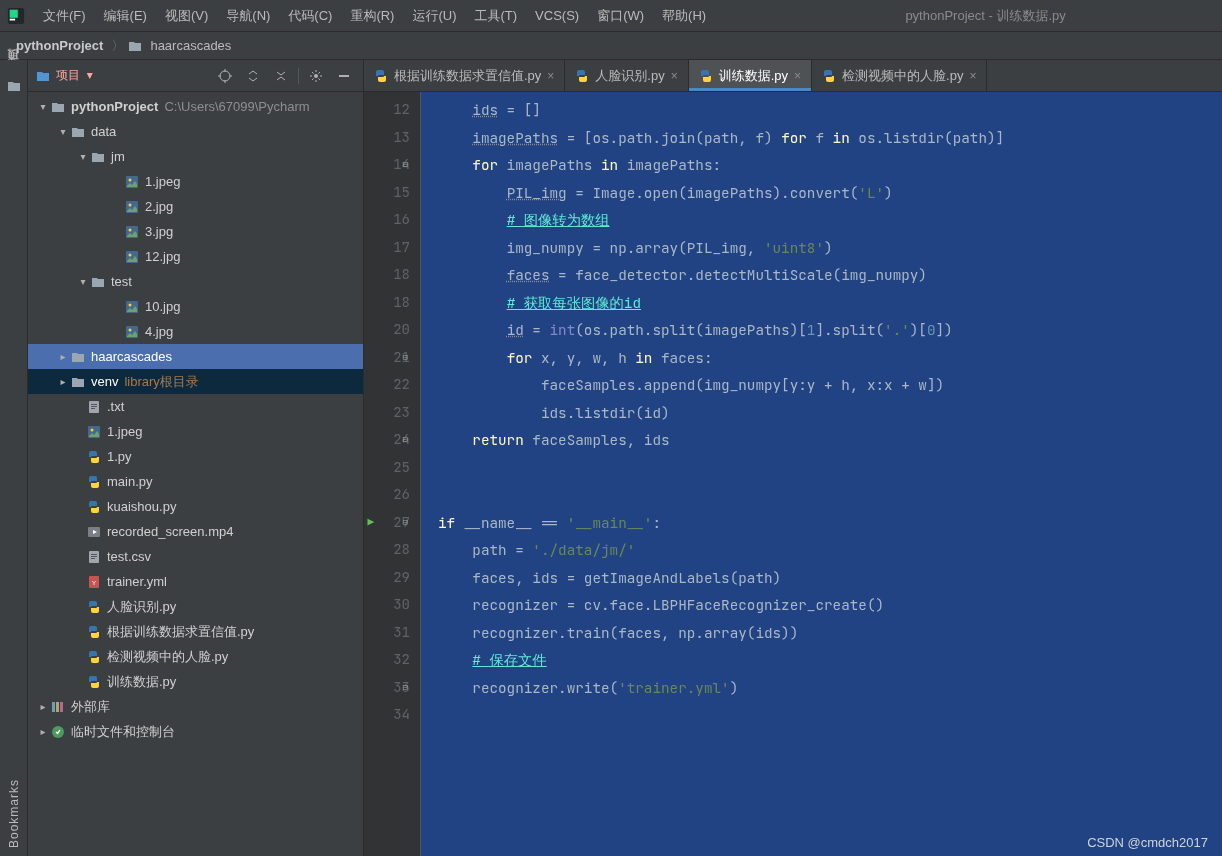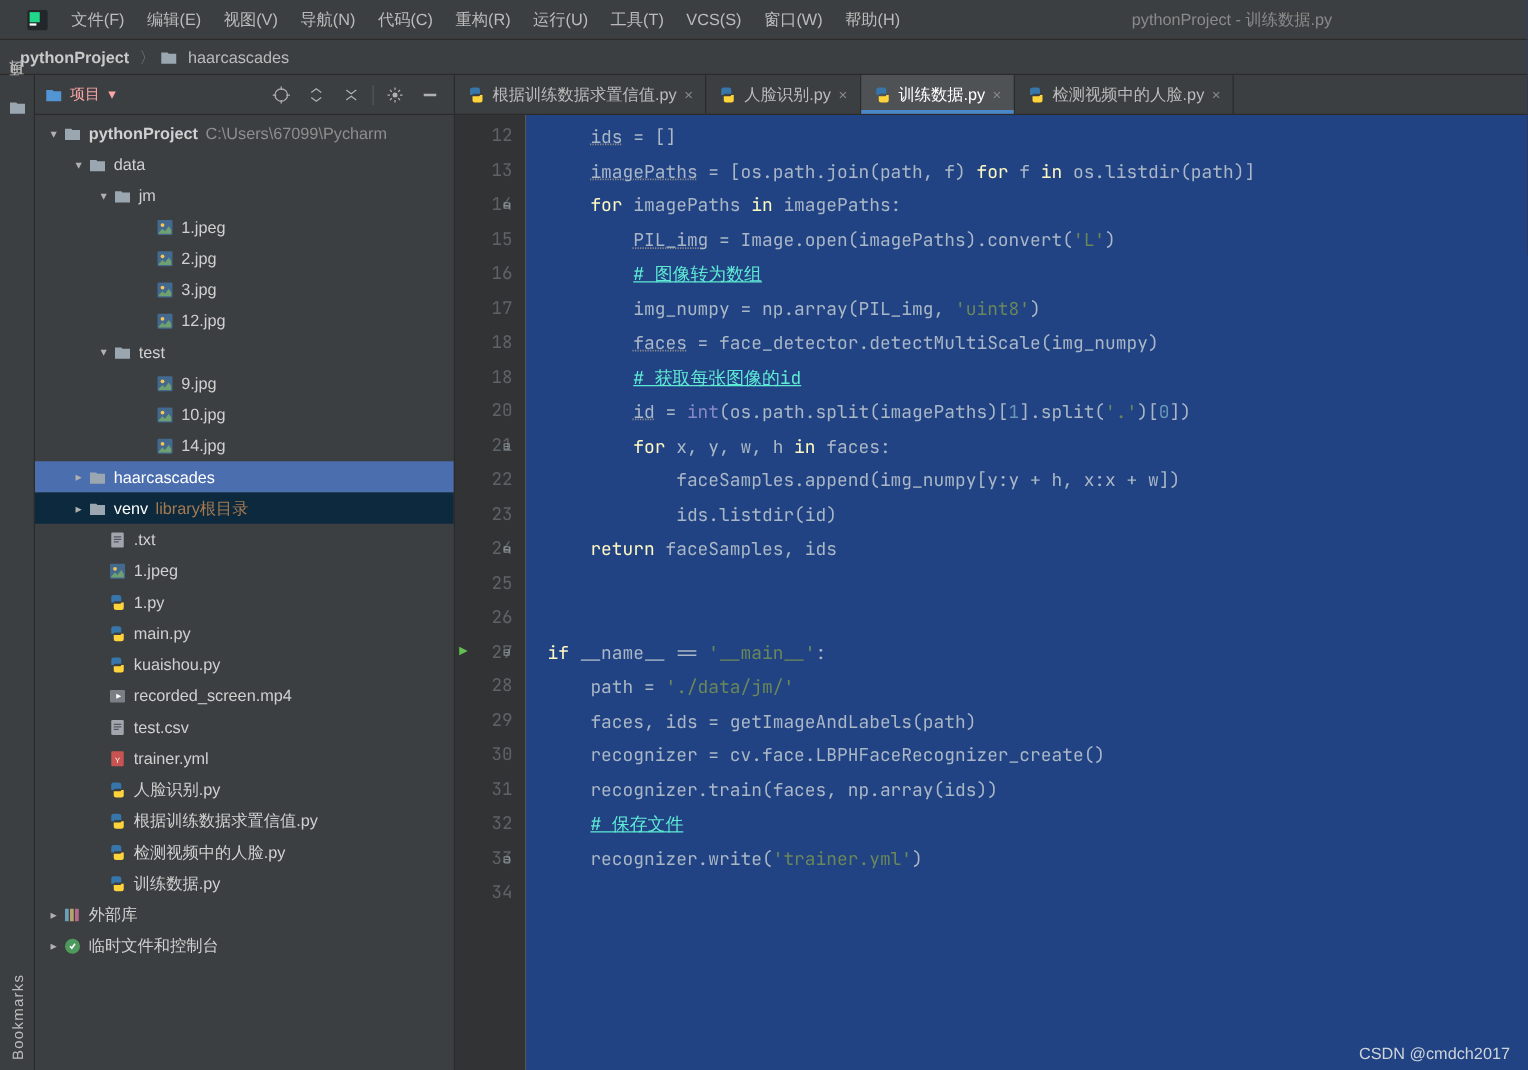--- a/index.html
+++ b/index.html
@@ -11,21 +11,21 @@
     width: 1222px;
     height: 856px;
     overflow: hidden;
     position: relative;
   }
   
   .menubar {
     height: 32px;
     display: flex;
     align-items: center;
-    padding: 0 20px;
+    padding: 0 6px;
     background: #3c3f41;
     border-bottom: 1px solid #2b2b2b;
   }
   .menubar .logo {
     width: 20px; height: 20px;
     margin-right: 8px;
     display:flex;align-items:center;justify-content:center;
   }
   .menubar .menuitem {
     padding: 4px 9px;
@@ -330,43 +330,32 @@
         </div>
         <div class="node " style="--indent:82px">
           <span class="arrow"></span>
           <span class="ic">
             <svg width="14" height="14" viewBox="0 0 14 14">
               <rect x="1" y="1" width="12" height="12" rx="1" fill="#43698f"></rect>
               <circle cx="5" cy="5" r="1.5" fill="#f8c555"></circle>
               <path d="M2 11l3-3 2 2 3-4 2 3v3H2z" fill="#6fa06f"></path>
             </svg>
           </span>
-          <span>9.jpg</span>
+          <span>10.jpg</span>
         </div>
         <div class="node " style="--indent:82px">
           <span class="arrow"></span>
           <span class="ic">
             <svg width="14" height="14" viewBox="0 0 14 14">
               <rect x="1" y="1" width="12" height="12" rx="1" fill="#43698f"></rect>
               <circle cx="5" cy="5" r="1.5" fill="#f8c555"></circle>
               <path d="M2 11l3-3 2 2 3-4 2 3v3H2z" fill="#6fa06f"></path>
             </svg>
           </span>
-          <span>10.jpg</span>
-        </div>
-        <div class="node " style="--indent:82px">
-          <span class="arrow"></span>
-          <span class="ic">
-            <svg width="14" height="14" viewBox="0 0 14 14">
-              <rect x="1" y="1" width="12" height="12" rx="1" fill="#43698f"></rect>
-              <circle cx="5" cy="5" r="1.5" fill="#f8c555"></circle>
-              <path d="M2 11l3-3 2 2 3-4 2 3v3H2z" fill="#6fa06f"></path>
-            </svg>
-          </span>
-          <span>14.jpg</span>
+          <span>4.jpg</span>
         </div>
         <div class="node sel" style="--indent:28px">
           <span class="arrow">▸</span>
           <span class="ic">
             <svg width="14" height="12" viewBox="0 0 14 12">
               <path d="M1 2h5l1 1h6v8H1z" fill="#9aa7b0"></path>
             </svg>
           </span>
           <span>haarcascades</span>
         </div>

